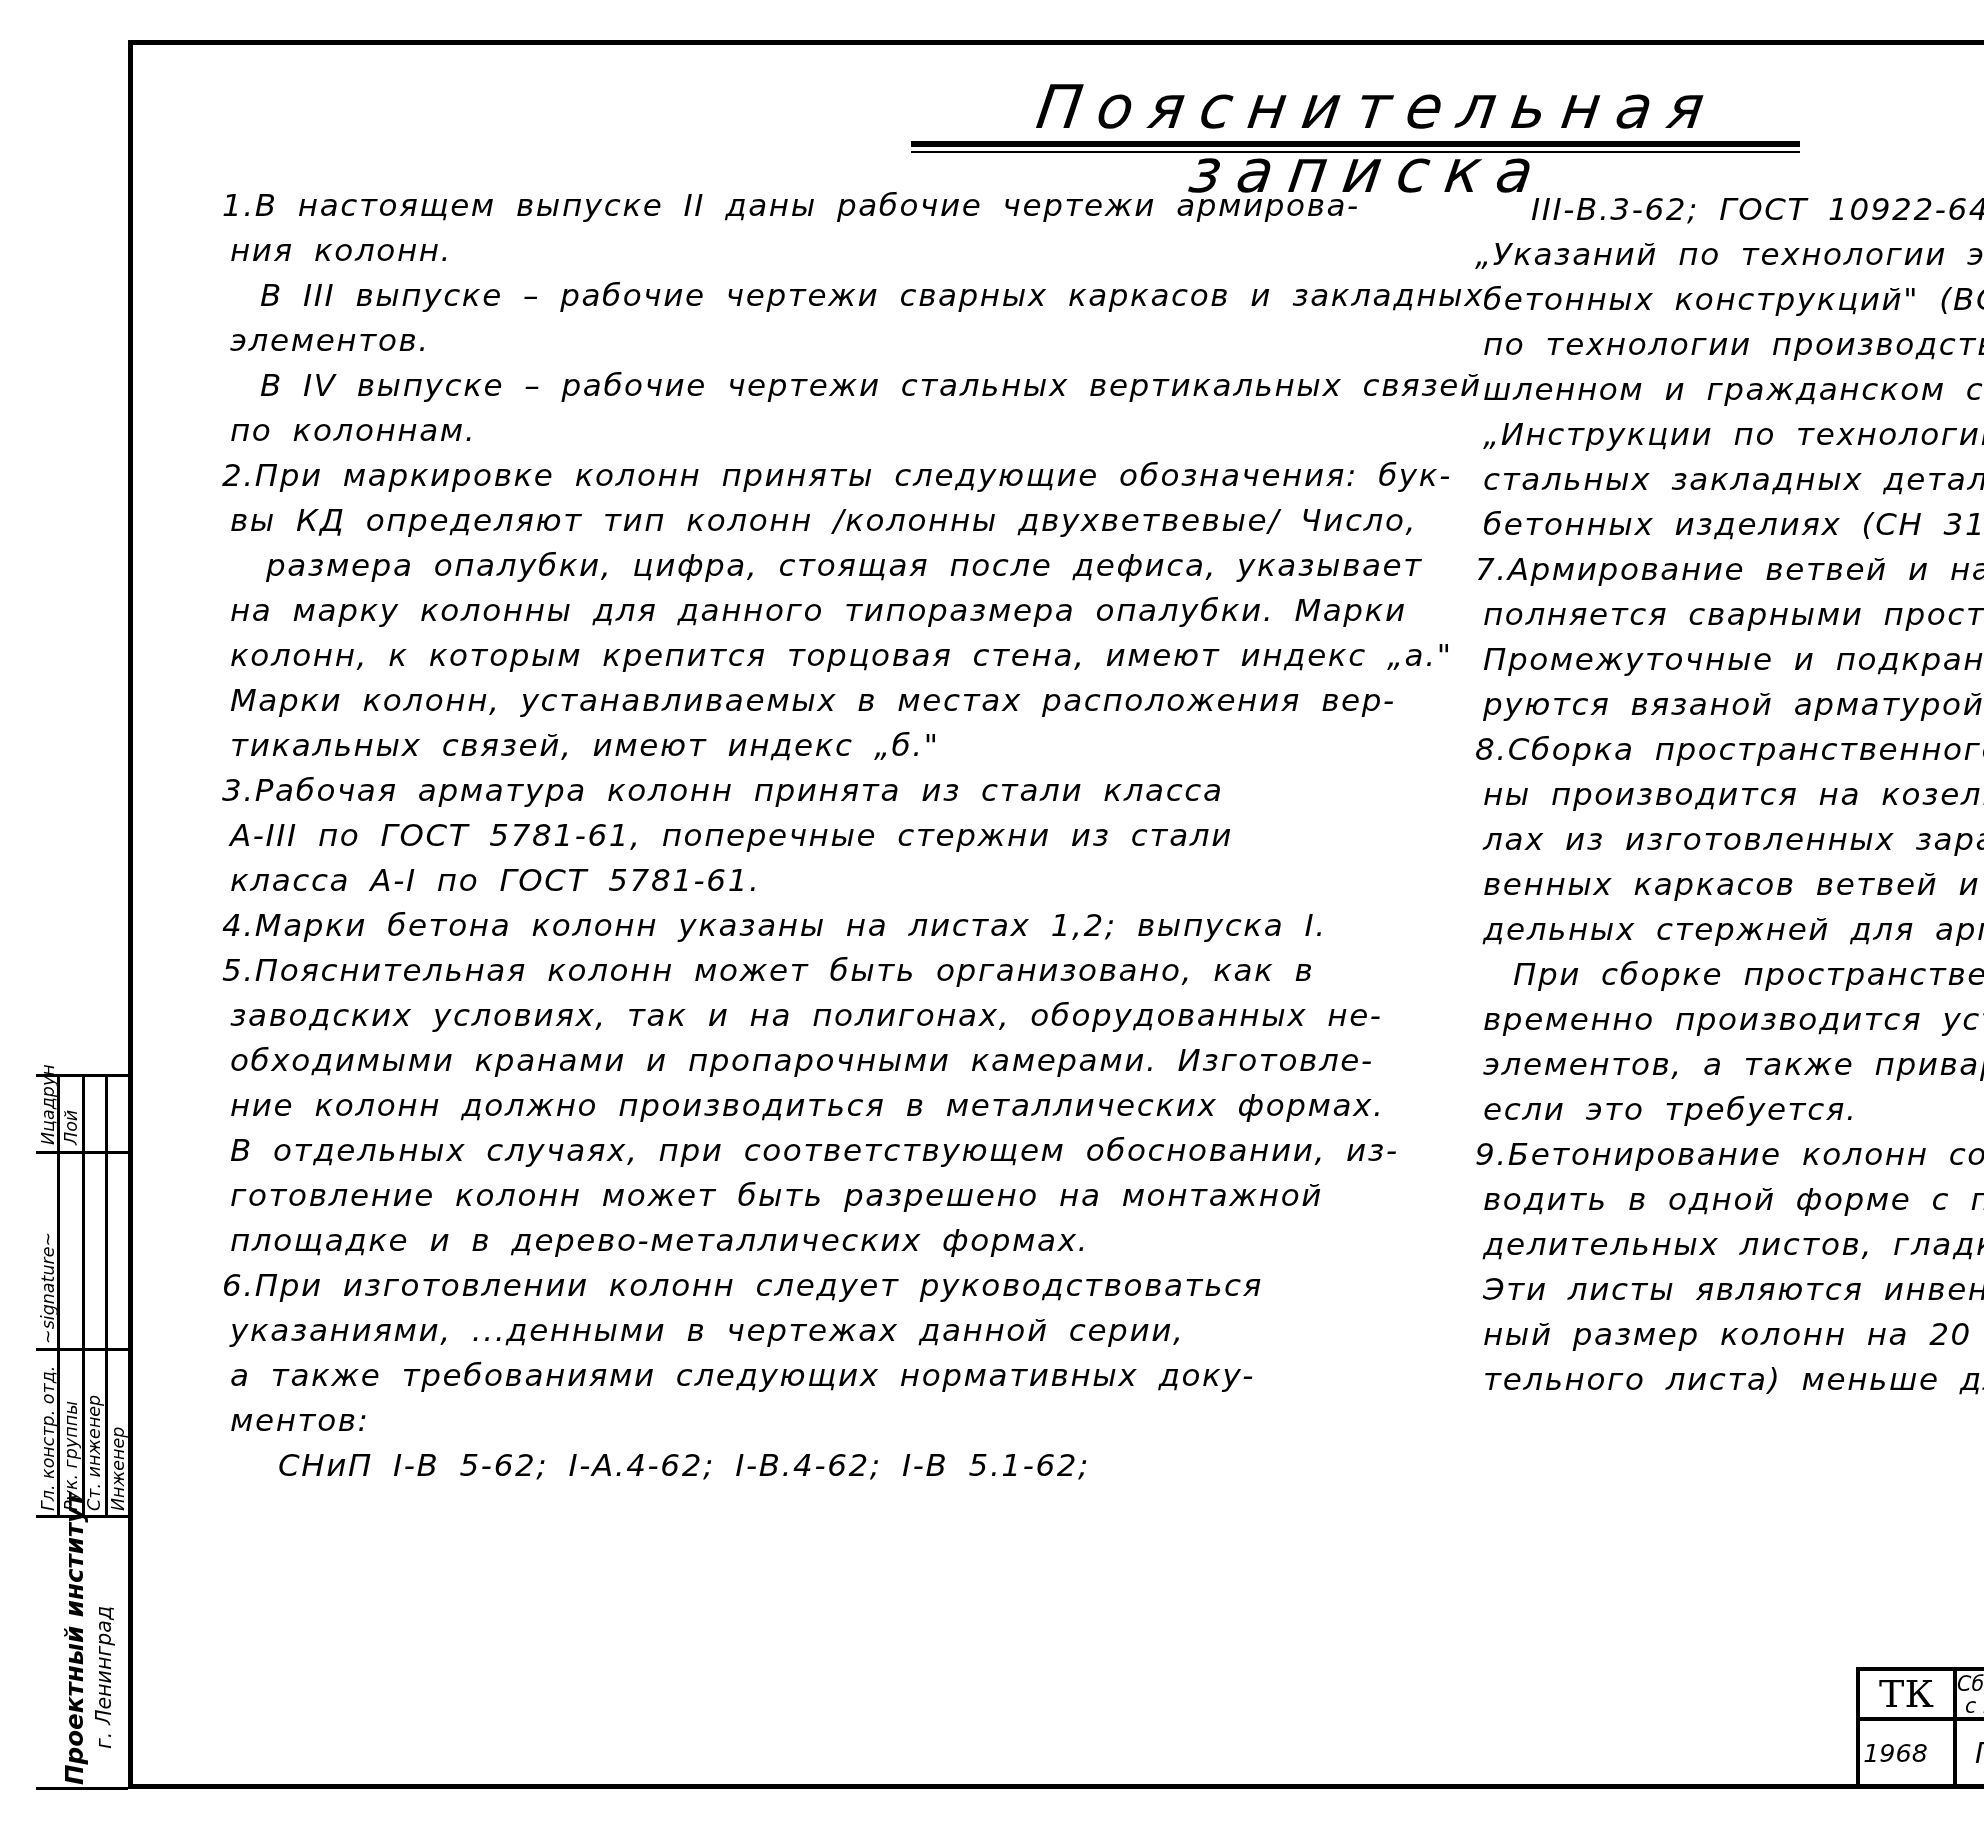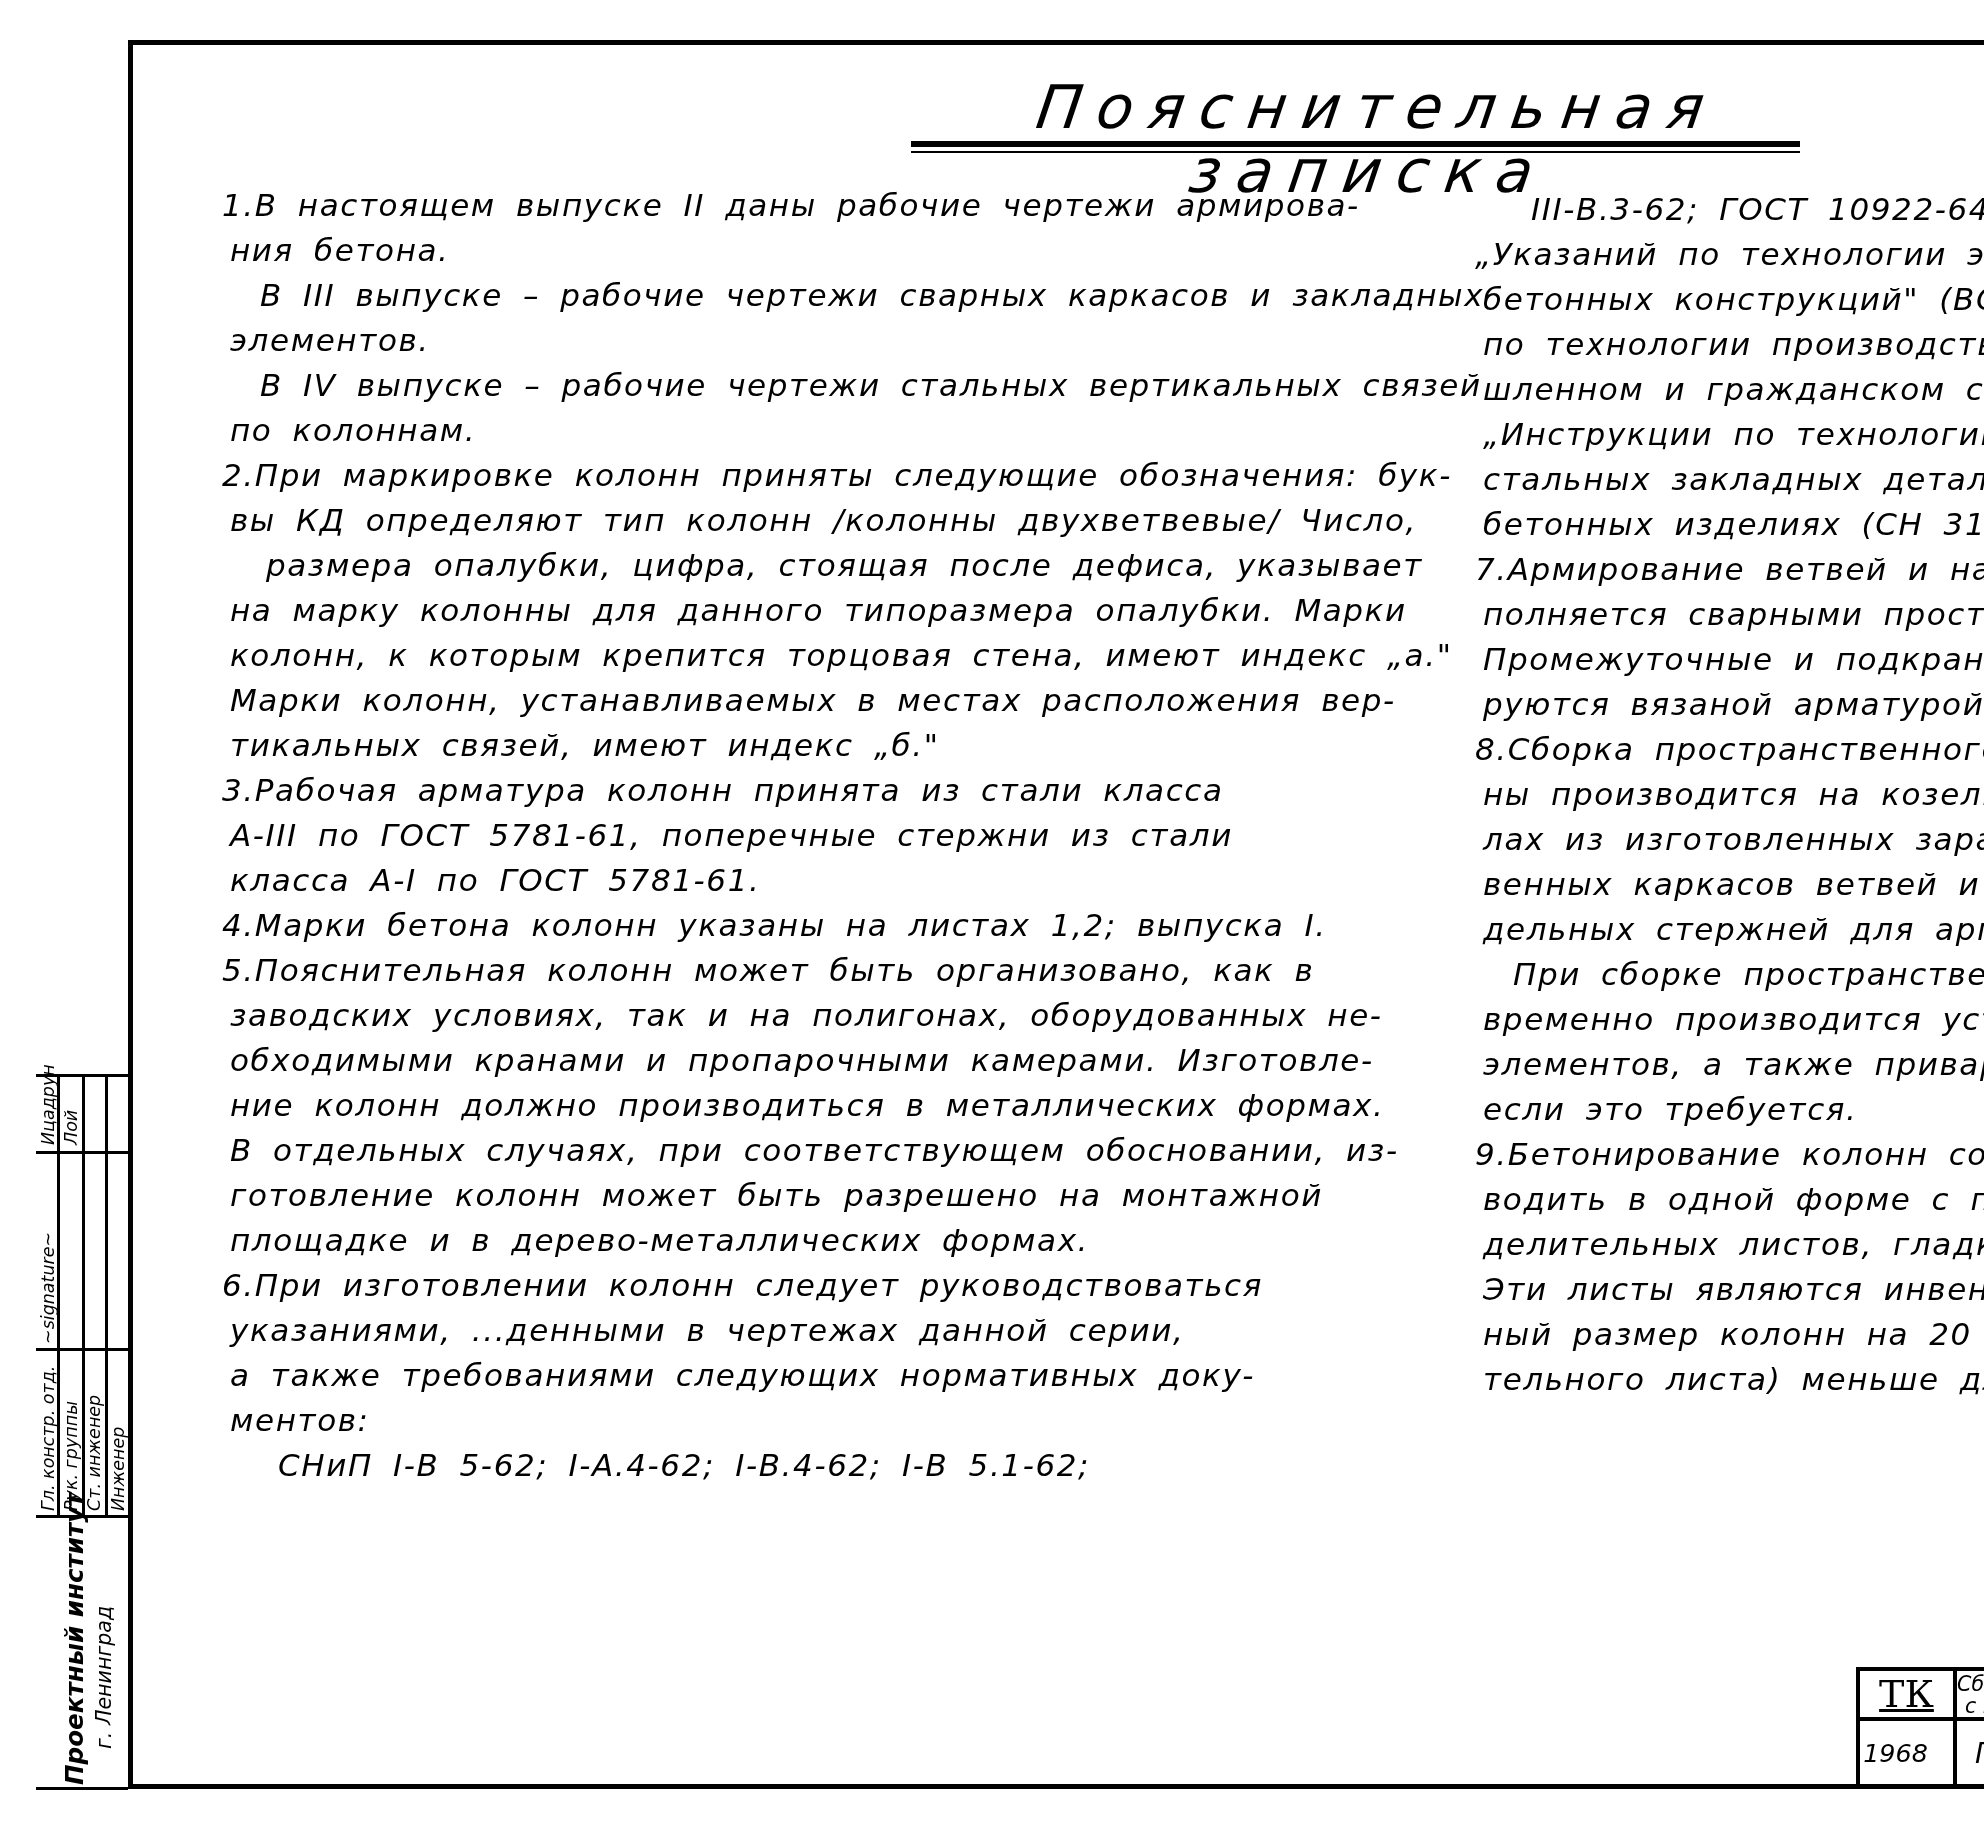--- a/index.html
+++ b/index.html
@@ -33,21 +33,21 @@
 
 <div class="frame"></div>
 
 <div class="heading">Пояснительная записка</div>
 <div class="heading-ul1"></div>
 <div class="heading-ul2"></div>
 
 <div class="col col-left" id="colLeft">
     <div>
       <span class="line"><span class="num">1.</span><span>В настоящем выпуске II даны рабочие чертежи армирова-</span></span>
-      <span class="line" style="padding-left: 8px;">ния бетона.</span>
+      <span class="line" style="padding-left: 8px;">ния колонн.</span>
     </div>
     <div>
       <span class="line" style="padding-left: 38px;">В III выпуске – рабочие чертежи сварных каркасов и закладных</span>
       <span class="line" style="padding-left: 8px;">элементов.</span>
     </div>
     <div>
       <span class="line" style="padding-left: 38px;">В IV выпуске – рабочие чертежи стальных вертикальных связей</span>
       <span class="line" style="padding-left: 8px;">по колоннам.</span>
     </div>
     <div>
@@ -131,21 +131,21 @@
 
 <div class="tb">
   <div class="h" style="left:0;top:0;width:818px;"></div>
   <div class="h" style="left:0;top:117px;width:818px;"></div>
   <div class="v" style="left:0;top:0;height:121px;"></div>
 
   <div class="v" style="left:97px;top:0;height:121px;"></div>
 
   <div class="h" style="left:0;top:50px;width:689px;"></div>
 
-  <div class="tb-text" style="left:4px;top:4px;width:93px;height:46px;font-style:normal;font-family:'DejaVu Serif',serif;font-size:38px;text-decoration:underline;">ТК</div>
+  <div class="tb-text" style="left:4px;top:4px;width:93px;height:46px;font-style:normal;font-family:'DejaVu Serif',serif;font-size:38px;">ТК</div>
   <div class="tb-text" style="left:101px;top:4.8px;width:586px;height:46px;flex-direction:column;align-items:flex-start;font-size:20.6px;line-height:22px;">
     <span>Сборные железобетонные двухветвевые колонны</span>
     <span style="padding-left:8px;">с проходами в уровне подкрановых балок.</span>
   </div>
 
   <div class="tb-text" style="left:4px;top:54px;width:71px;height:64px;font-size:25.4px;">1968</div>
   <div class="tb-text" style="left:119px;top:54px;width:516px;height:64px;font-size:28px;justify-content:flex-start;letter-spacing:1.6px;word-spacing:16px;">Пояснительная записка</div>
 
 </div>
 

